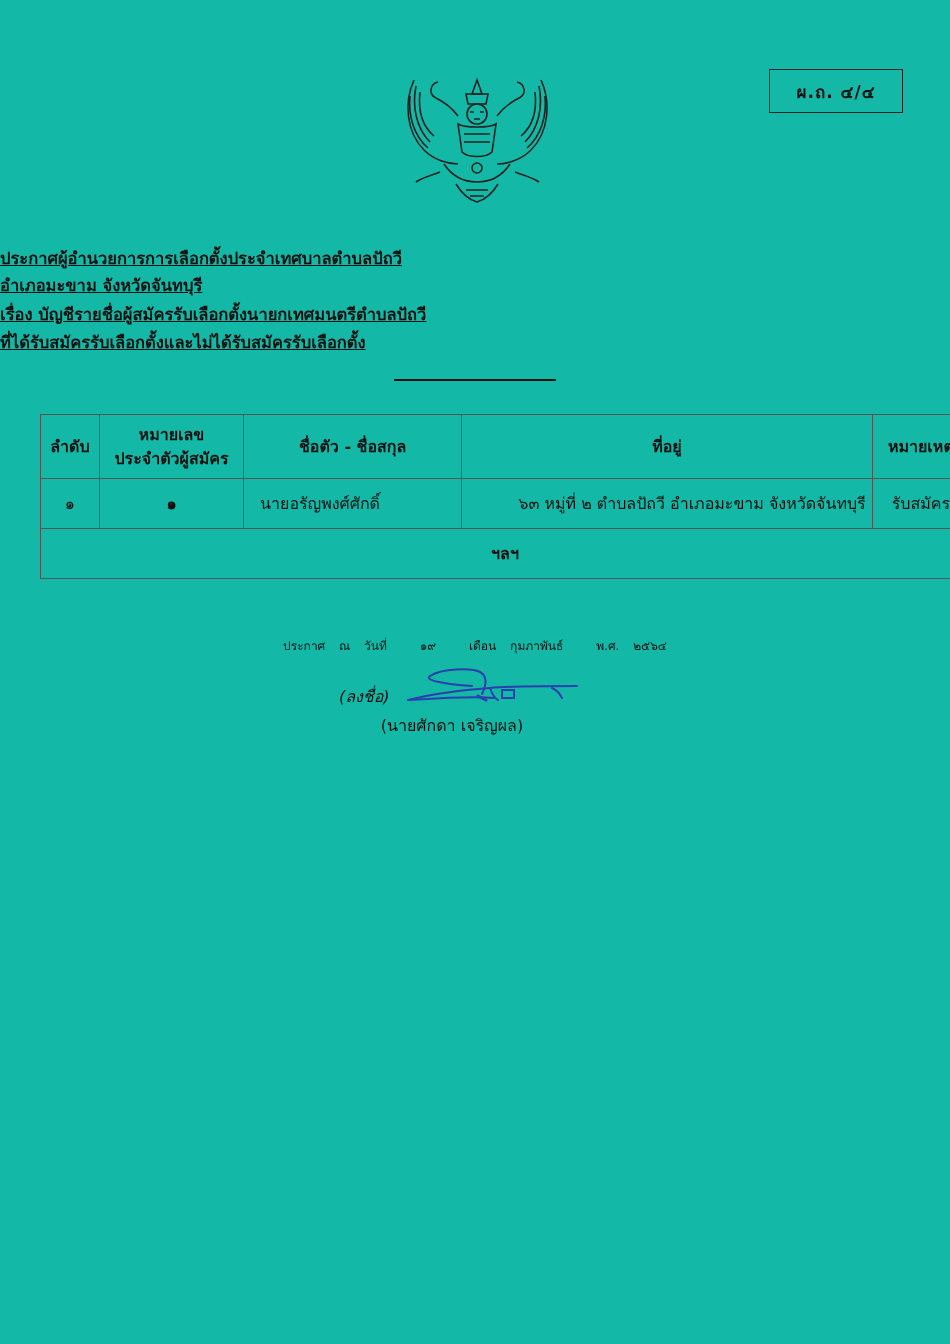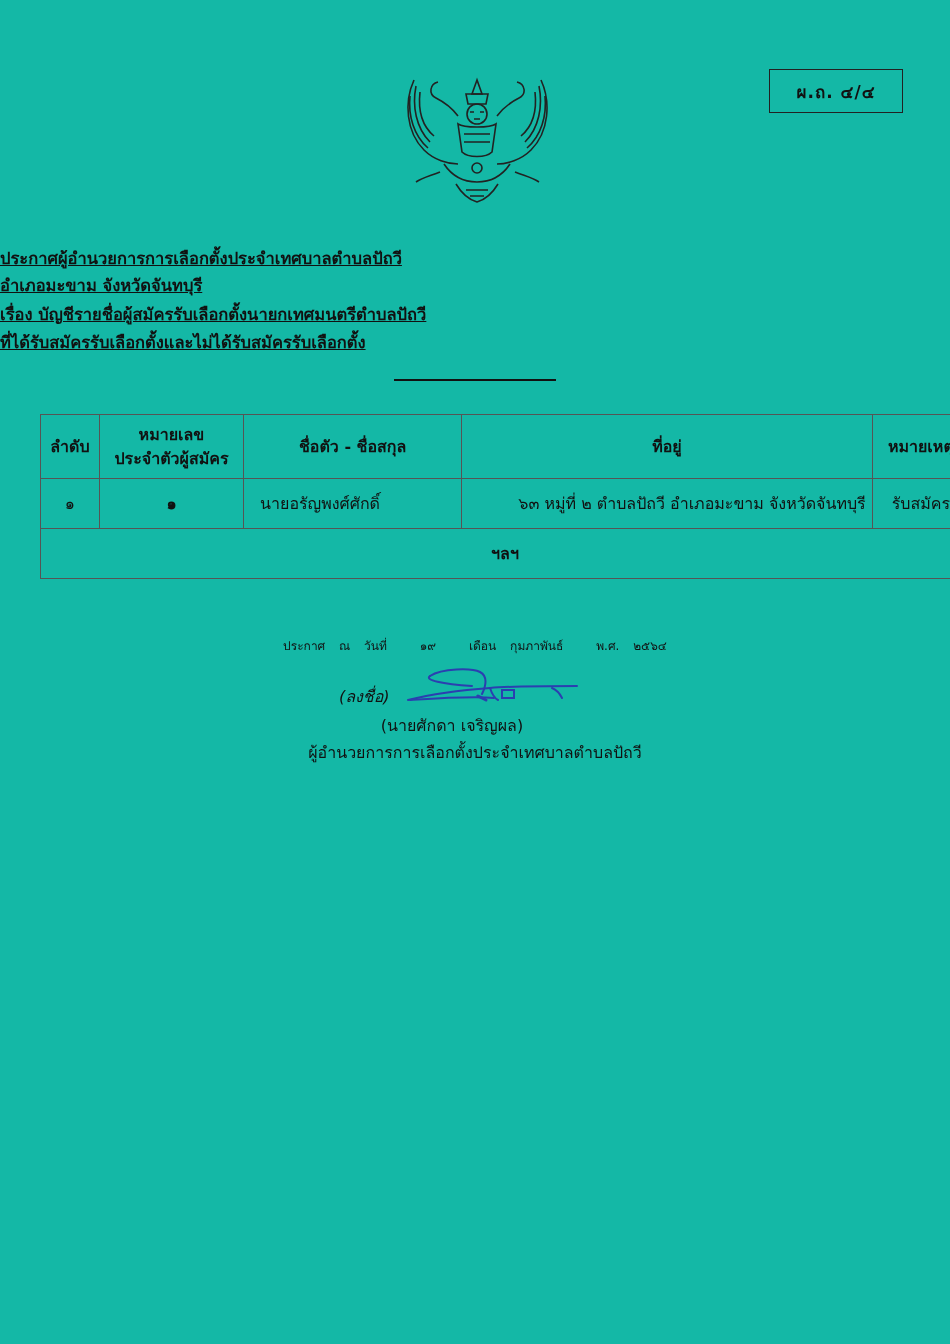--- a/index.html
+++ b/index.html
@@ -140,15 +140,14 @@
       <path d="M28 12 C22 16 40 20 70 22"></path>
       <path d="M6 36 C30 30 60 26 88 24 C110 22 140 22 175 22"></path>
       <path d="M8 36 C40 34 70 32 92 34"></path>
       <path d="M88 24 C90 30 92 34 96 36"></path>
       <rect x="100" y="26" width="12" height="8"></rect>
       <path d="M76 32 L84 36" stroke-width="3"></path>
       <path d="M150 24 C155 26 158 30 160 34"></path>
     </g>
   </svg>
   <div class="signer-name">(นายศักดา   เจริญผล)</div>
-  <div class="signer-title">ผู้อำนวยการการเลือกตั้งประจำเทศบาลตำบลปัถวี</div>
 
 </div>
 
 </body></html>

